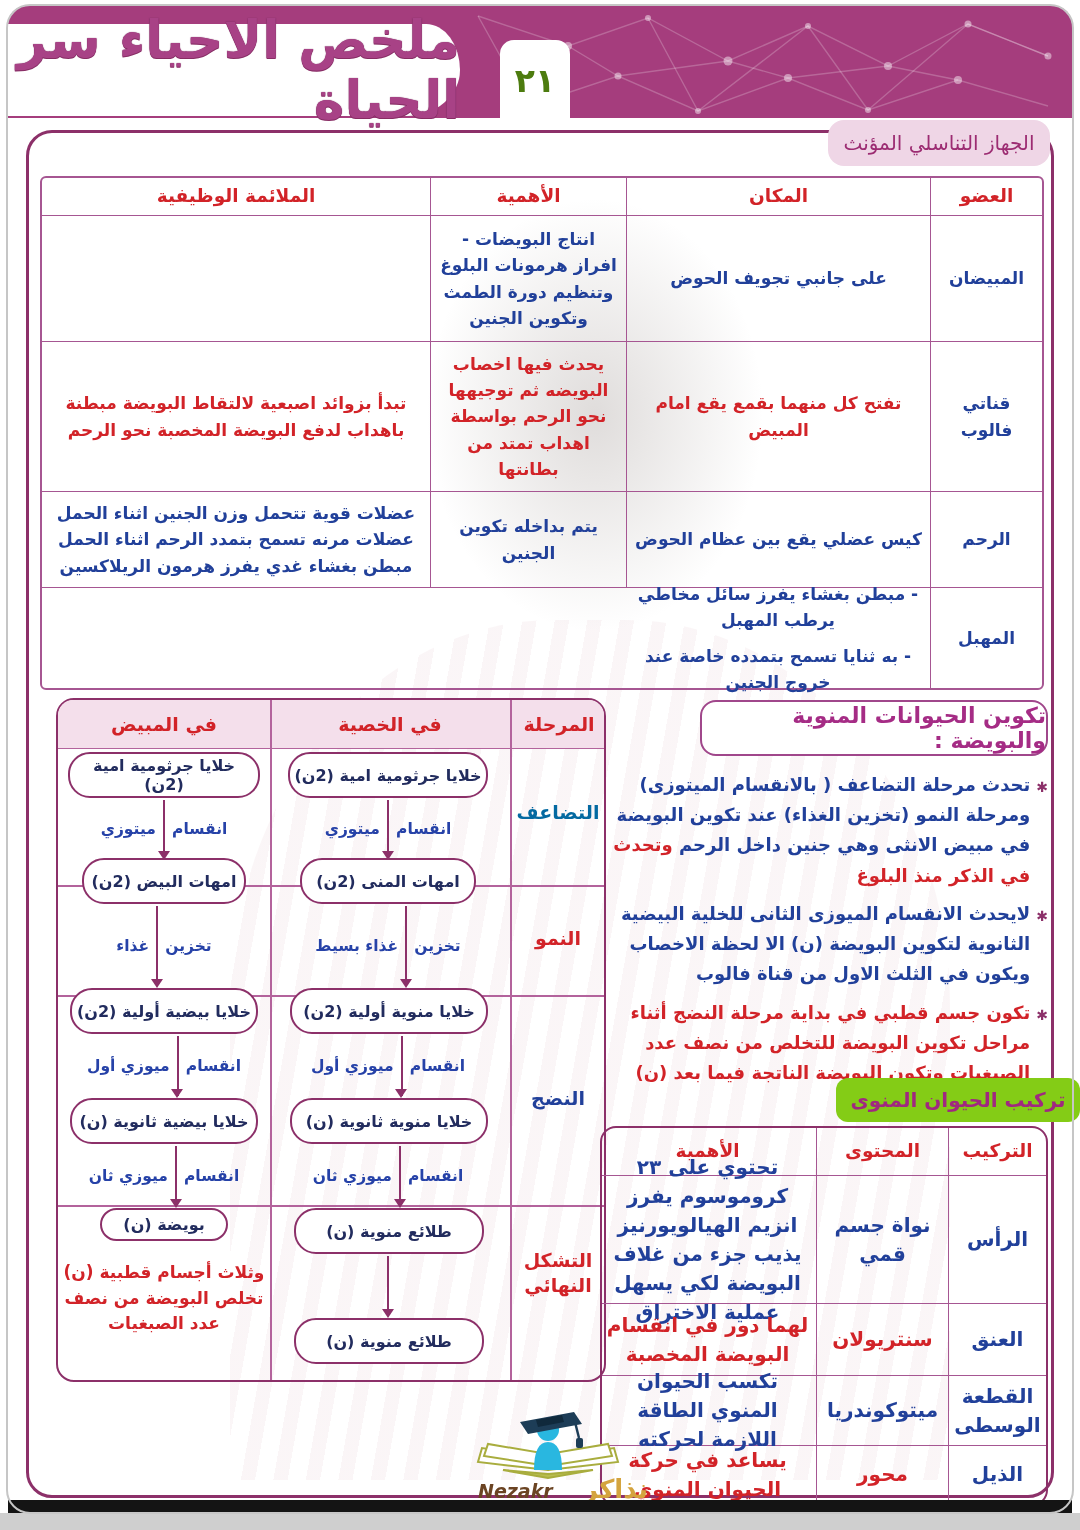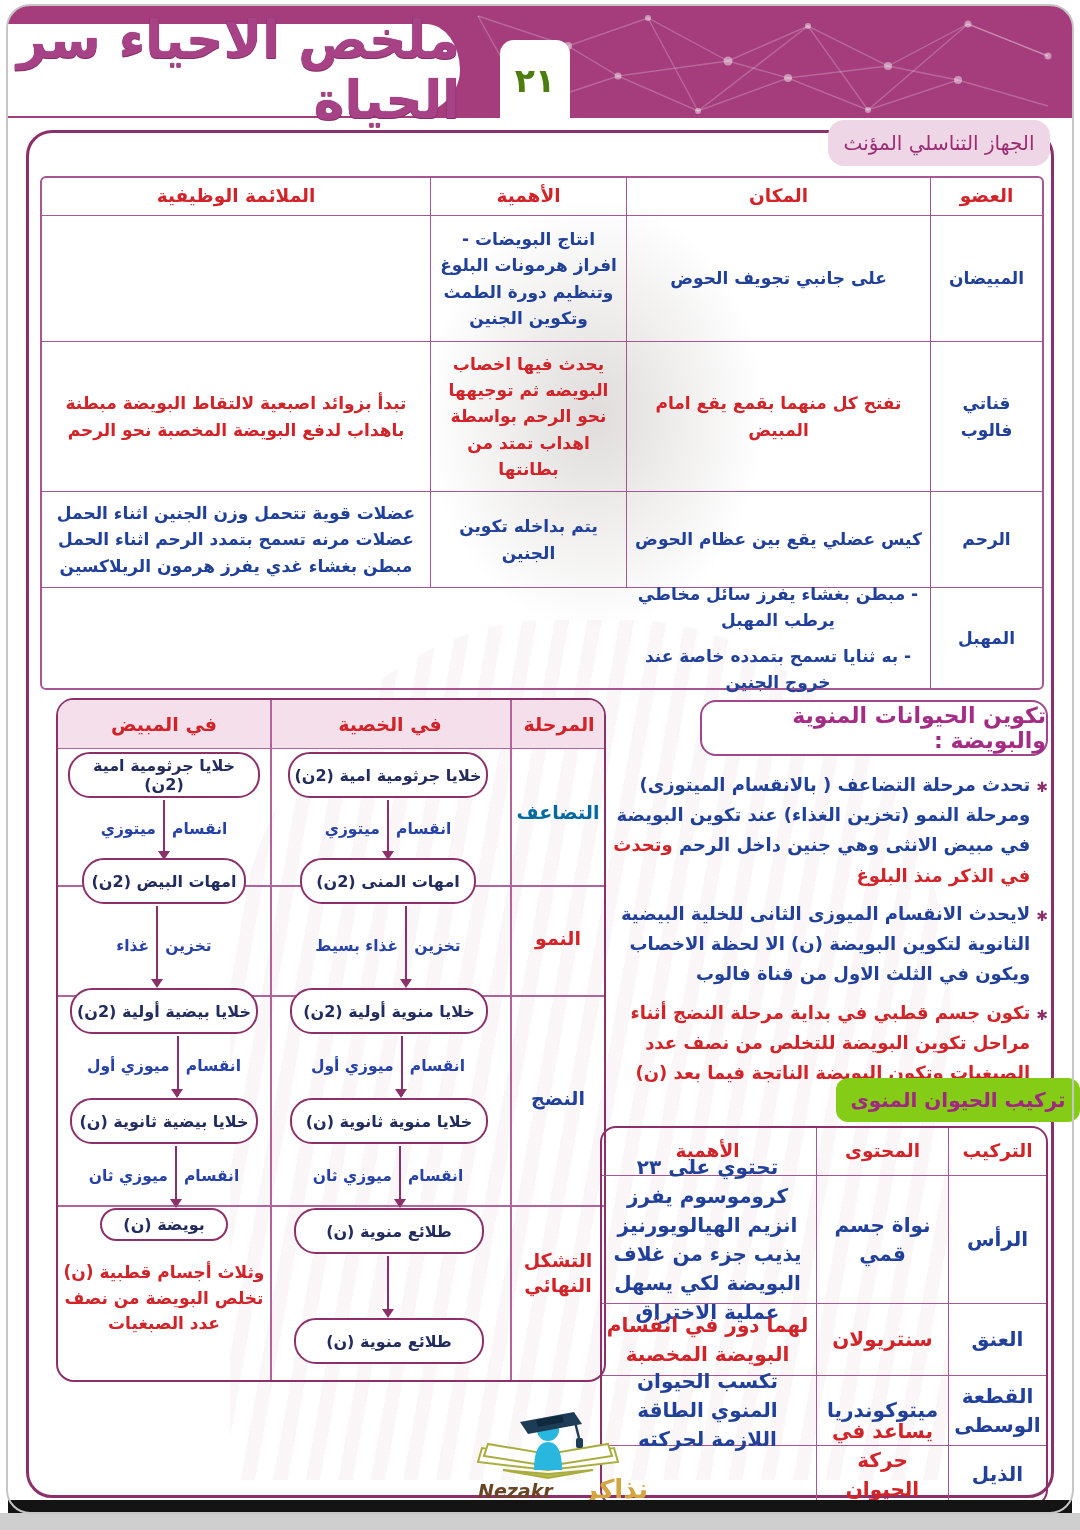--- a/index.html
+++ b/index.html
@@ -266,20 +266,21 @@
 
   <div class="st-cell h72 blue">العنق</div>
   <div class="st-cell h72 red">سنتريولان</div>
   <div class="st-cell h72 red no-bl">لهما دور في انقسام البويضة المخصبة</div>
 
   <div class="st-cell h70 blue">القطعة الوسطى</div>
   <div class="st-cell h70 blue">ميتوكوندريا</div>
   <div class="st-cell h70 blue no-bl">تكسب الحيوان المنوي الطاقة اللازمة لحركته</div>
 
   <div class="st-cell h58 blue no-bb">الذيل</div>
+  <div class="st-cell h58 red no-bb">محور</div>
   <div class="st-cell h58 red no-bl no-bb">يساعد في حركة الحيوان المنوي</div>
 </div>
 
 <div class="logo">
   <svg width="200" height="94" viewBox="0 0 200 94">
 
     <g stroke="#a9ad3e" stroke-width="2" fill="#ffffff">
       <path d="M100 62 L30 54 L34 40 L100 50 Z"></path>
       <path d="M100 62 L170 54 L166 40 L100 50 Z"></path>
       <path d="M100 58 L36 48 L40 36 L100 46 Z"></path>

